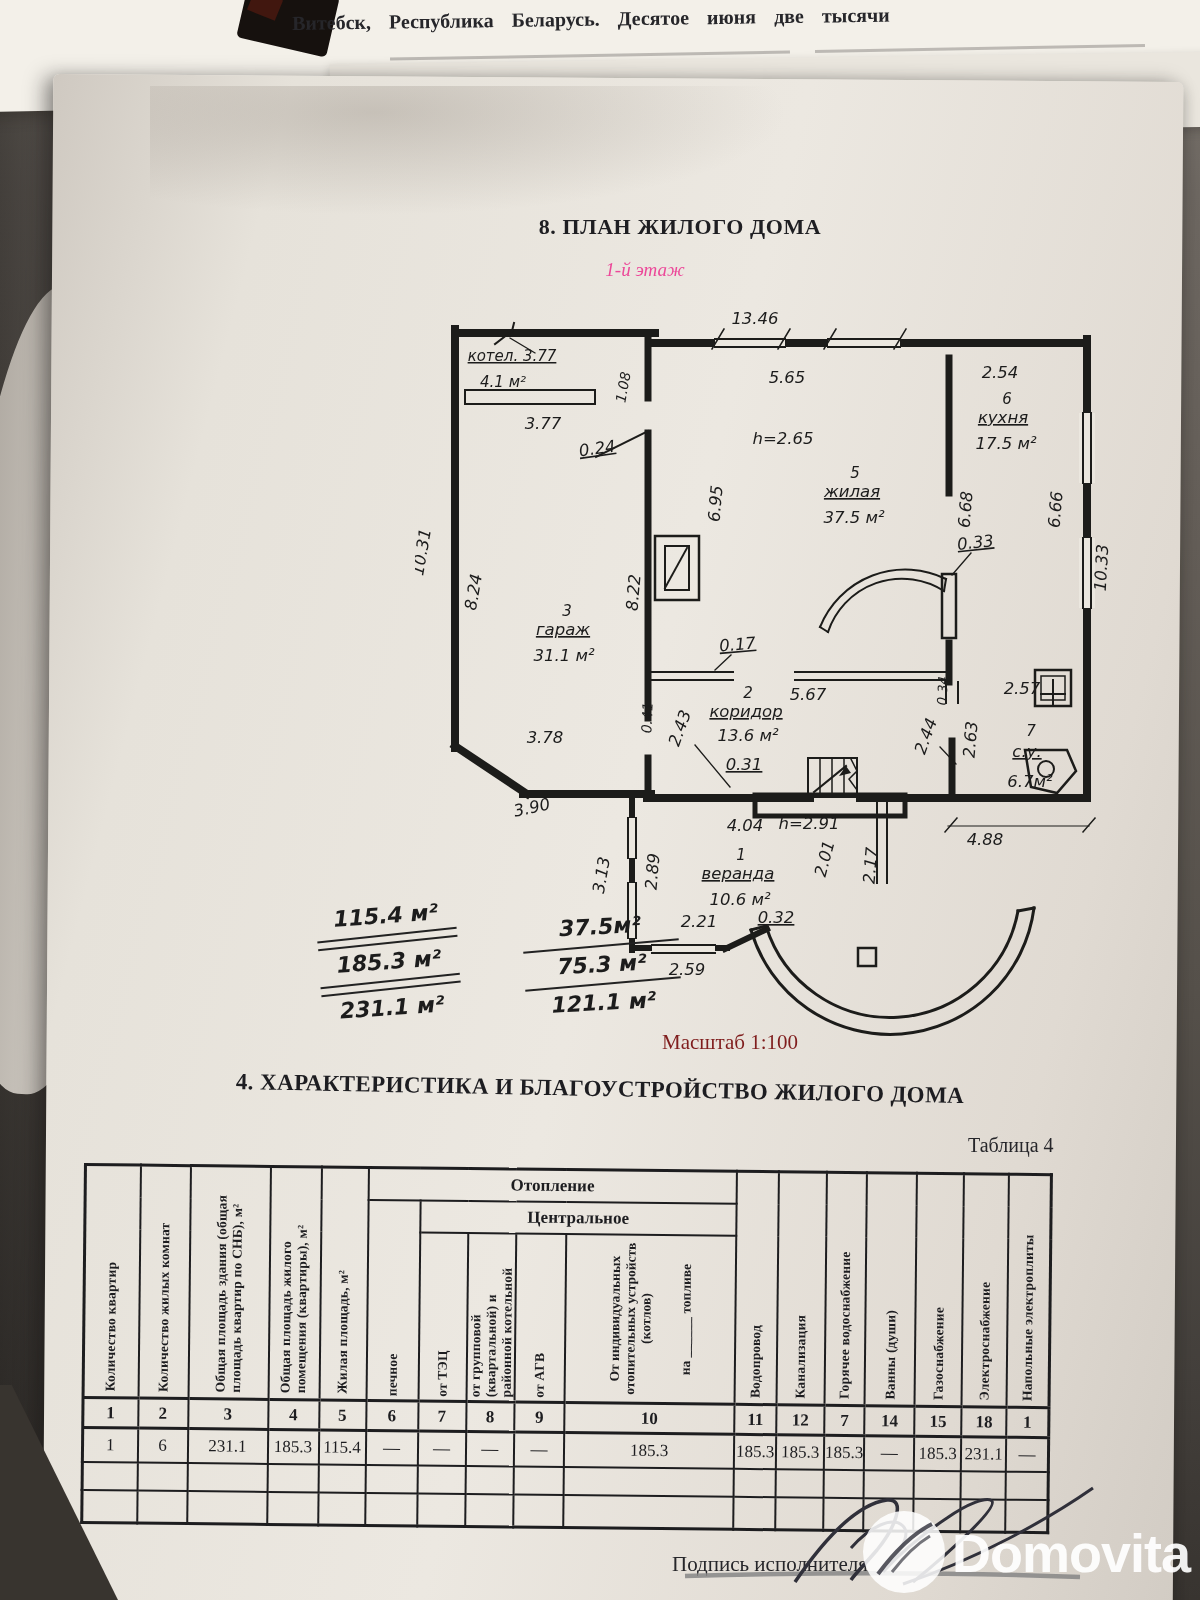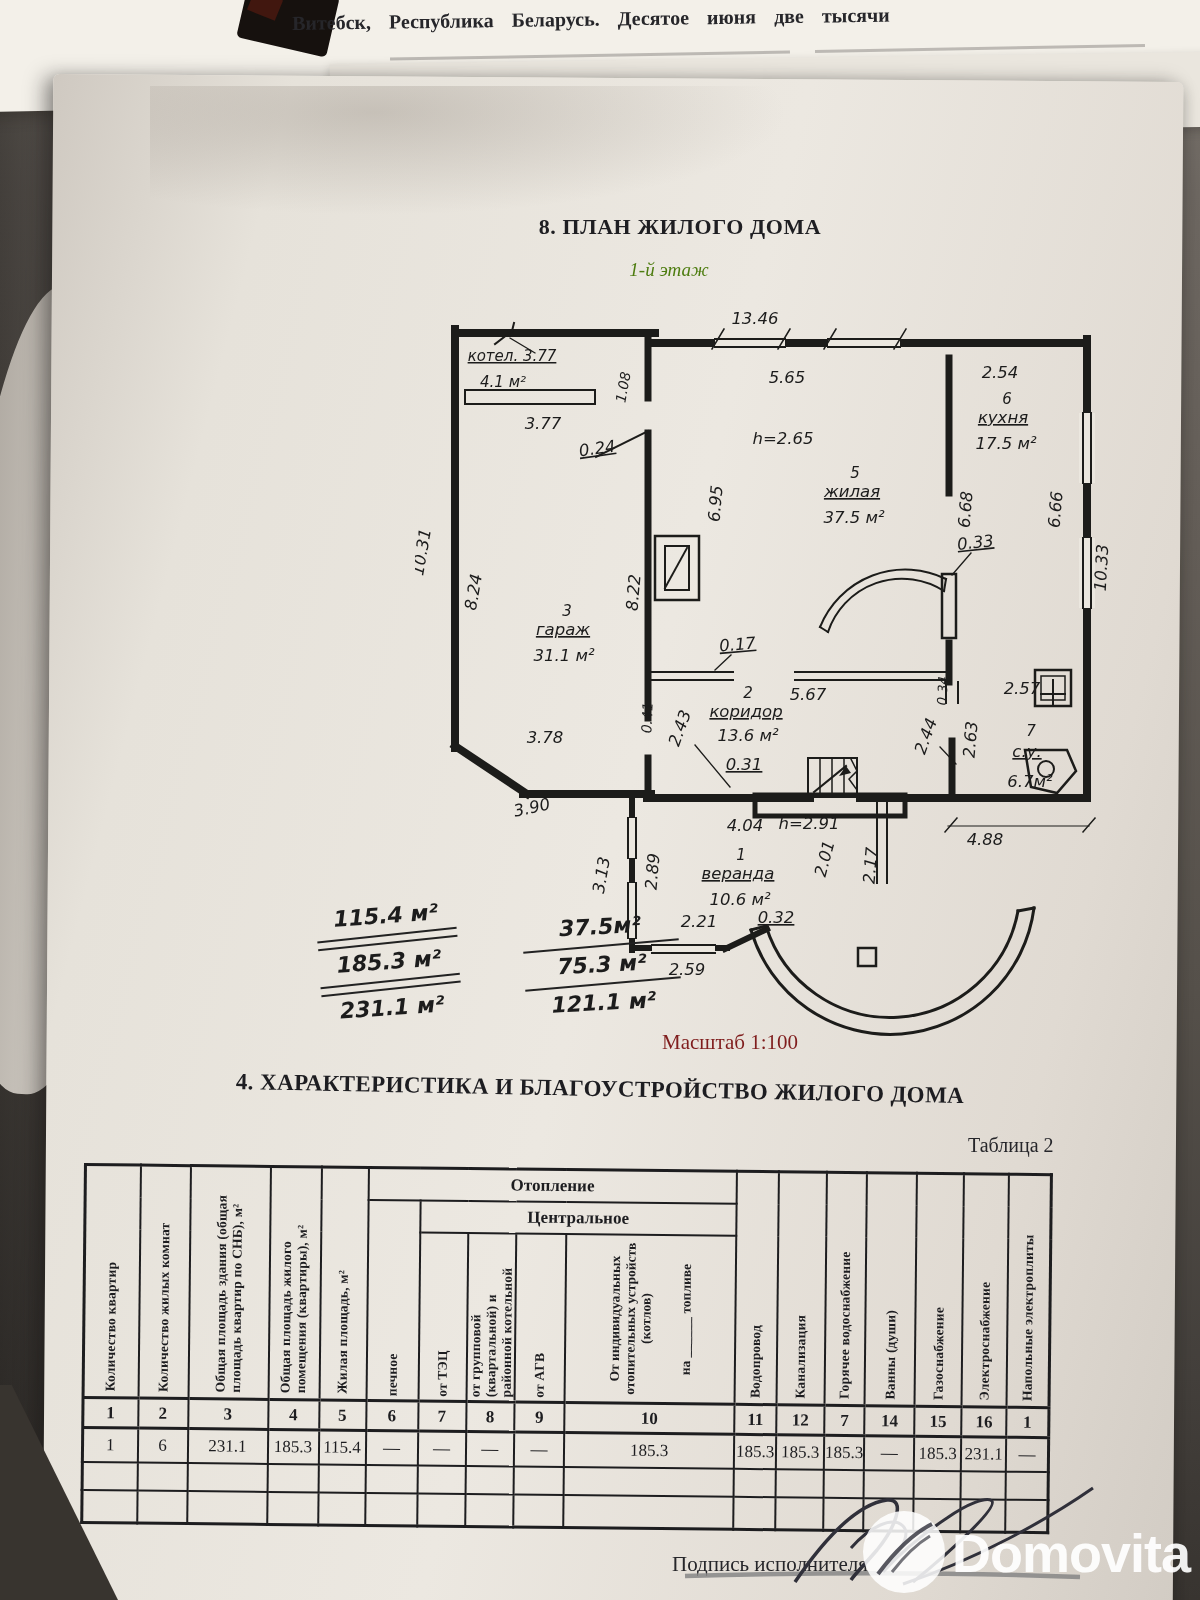--- a/index.html
+++ b/index.html
@@ -30,22 +30,22 @@
   .sheet-top-shadow{left:150px;top:86px;width:640px;height:130px;
     background:radial-gradient(ellipse at 35% 20%, rgba(130,120,110,.32), rgba(130,120,110,0) 70%);}
   .corner-dark{left:0;top:1385px;width:118px;height:215px;background:#38342f;
     clip-path:polygon(0 0,10% 0,100% 100%,0 100%);}
   .faint-line{height:3px;background:#8f8d88;opacity:.55;}
   
   .top-text{left:292px;top:6px;width:850px;font-size:20px;font-weight:600;color:#26262a;
     word-spacing:13px;transform:rotate(-.8deg);white-space:nowrap;}
   .plan-title{left:420px;top:214px;width:520px;text-align:center;font-weight:700;
     font-size:22px;letter-spacing:.6px;color:#1e1e22;}
-  .floor-label{left:444px;top:259px;width:450px;text-align:center;font-style:italic;
-    font-size:19px;color:#4d7c0f;}
+  .floor-label{left:420px;top:259px;width:450px;text-align:center;font-style:italic;
+    font-size:19px;color:#ec4899;}
   .scale-label{left:560px;top:1030px;width:340px;text-align:center;font-size:21px;color:#7f1d1d;}
   .section4-title{left:100px;top:1076px;width:1000px;text-align:center;font-weight:700;
     font-size:23px;letter-spacing:.4px;color:#1d1d21;transform:rotate(1.1deg);}
   .tablica{left:968px;top:1134px;width:140px;font-size:20px;color:#26262a;}
   .podpis{left:672px;top:1552px;font-size:21px;color:#26262a;}
   
   .plan-svg{left:415px;top:298px;}
   .plan-svg text{font-family:"DejaVu Sans",sans-serif;font-style:italic;
     fill:#1c1c1c;text-anchor:middle;}
   
@@ -274,21 +274,21 @@
   <span class="v">37.5м²</span>
   <div class="rule1"></div>
   <span class="v">75.3 м²</span>
   <div class="rule1"></div>
   <span class="v">121.1 м²</span>
 </div>
 
 <div class="abs scale-label">Масштаб  1:100</div>
 
 <div class="abs section4-title">4. ХАРАКТЕРИСТИКА И БЛАГОУСТРОЙСТВО ЖИЛОГО ДОМА</div>
-<div class="abs tablica">Таблица 2</div>
+<div class="abs tablica">Таблица 4</div>
 
 <div class="abs char-table">
 <table>
   <colgroup>
     <col style="width:55px">
         <col style="width:50px">
         <col style="width:80px">
         <col style="width:51px">
     <col style="width:47px">
         <col style="width:52px">
@@ -376,21 +376,21 @@
           <td>6</td>
           <td>7</td>
           <td>8</td>
           <td>9</td>
           <td>10</td>
           <td>11</td>
           <td>12</td>
           <td>7</td>
           <td>14</td>
           <td>15</td>
-          <td>16</td>
+          <td>18</td>
           <td>1</td>
         </tr>
   <tr class="val-row" id="row-values">
           <td>1</td>
           <td>6</td>
           <td>231.1</td>
           <td>185.3</td>
           <td>115.4</td>
           <td>—</td>
           <td>—</td>

